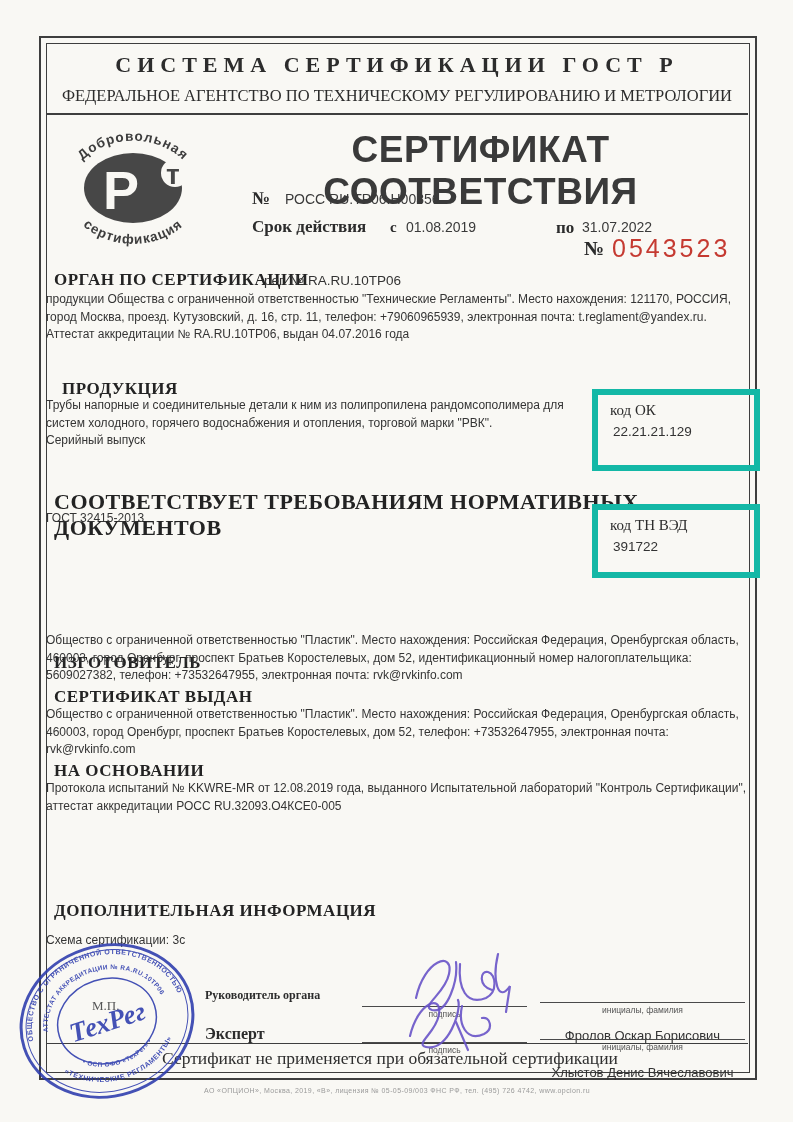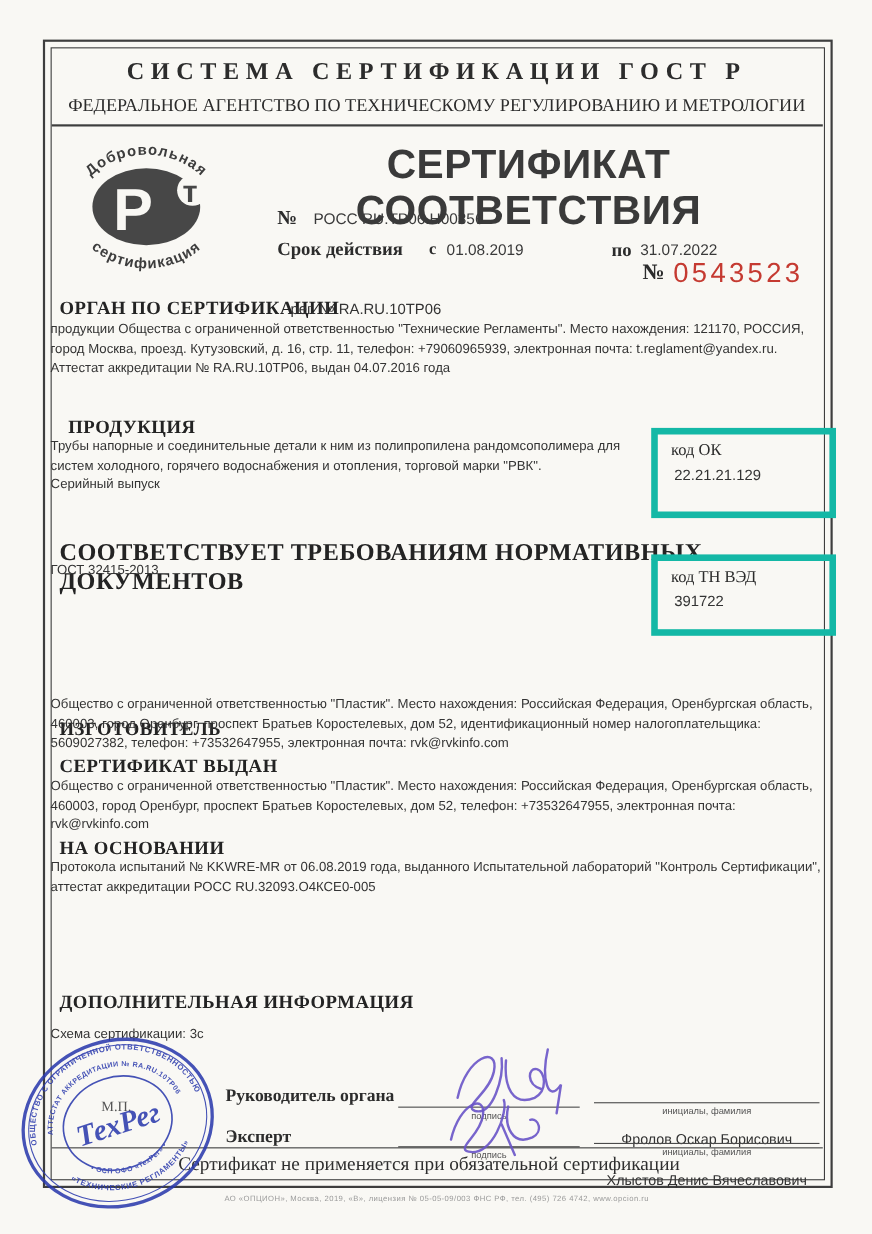--- a/index.html
+++ b/index.html
@@ -81,28 +81,28 @@
     <div class="code-value" style="margin:5px 0 0 15px;">391722</div>
   </div>
 
   <span class="abs h" style="left:54px;top:614px;margin-top:39px;">ИЗГОТОВИТЕЛЬ</span>
   <div class="abs t" style="left:46px;top:632px;width:708px;">Общество с ограниченной ответственностью "Пластик". Место нахождения: Российская Федерация, Оренбургская область, 460003, город Оренбург, проспект Братьев Коростелевых, дом 52, идентификационный номер налогоплательщика: 5609027382, телефон: +73532647955, электронная почта: rvk@rvkinfo.com</div>
 
   <span class="abs h" style="left:54px;top:687px;">СЕРТИФИКАТ ВЫДАН</span>
   <div class="abs t" style="left:46px;top:706px;width:708px;">Общество с ограниченной ответственностью "Пластик". Место нахождения: Российская Федерация, Оренбургская область, 460003, город Оренбург, проспект Братьев Коростелевых, дом 52, телефон: +73532647955, электронная почта: rvk@rvkinfo.com</div>
 
   <span class="abs h" style="left:54px;top:761px;">НА ОСНОВАНИИ</span>
-  <div class="abs t" style="left:46px;top:780px;width:700px;">Протокола испытаний № KKWRE-MR от 06.08.2019 года, выданного Испытательной лабораторий "Контроль Сертификации", аттестат аккредитации РОСС RU.32093.О4КСЕ0-005</div>
+  <div class="abs t" style="left:46px;top:780px;width:700px;">Протокола испытаний № KKWRE-MR от 12.08.2019 года, выданного Испытательной лабораторий "Контроль Сертификации", аттестат аккредитации РОСС RU.32093.О4КСЕ0-005</div>
 
   <span class="abs h" style="left:54px;top:901px;">ДОПОЛНИТЕЛЬНАЯ ИНФОРМАЦИЯ</span>
   <div class="abs t" style="left:46px;top:932px;width:400px;">Схема сертификации: 3с</div>
 
   <span class="abs serif" style="left:92px;top:998px;font-size:13px;color:#555;z-index:1;">М.П.</span>
 
-  <span class="abs serif" style="left:205px;top:988px;font-size:16px;font-weight:bold;color:#2c2c2c;">Руководитель органа</span>
+  <span class="abs serif" style="left:205px;top:988px;font-size:12px;font-weight:bold;color:#2c2c2c;">Руководитель органа</span>
   <div class="abs sig-line" style="left:362px;top:1006px;width:165px;"></div>
   <div class="abs small-cap" style="left:362px;top:1009px;width:165px;">подпись</div>
   <div class="abs name-cell" style="left:540px;top:984px;width:205px;">Фролов Оскар Борисович</div>
   <div class="abs sig-line" style="left:540px;top:1002px;width:205px;"></div>
   <div class="abs small-cap" style="left:540px;top:1005px;width:205px;">инициалы, фамилия</div>
 
   <span class="abs serif" style="left:205px;top:1025px;font-size:16px;font-weight:bold;color:#2c2c2c;">Эксперт</span>
   <div class="abs sig-line" style="left:362px;top:1042px;width:165px;"></div>
   <div class="abs small-cap" style="left:362px;top:1045px;width:165px;">подпись</div>
   <div class="abs name-cell" style="left:540px;top:1021px;width:205px;">Хлыстов Денис Вячеславович</div>

